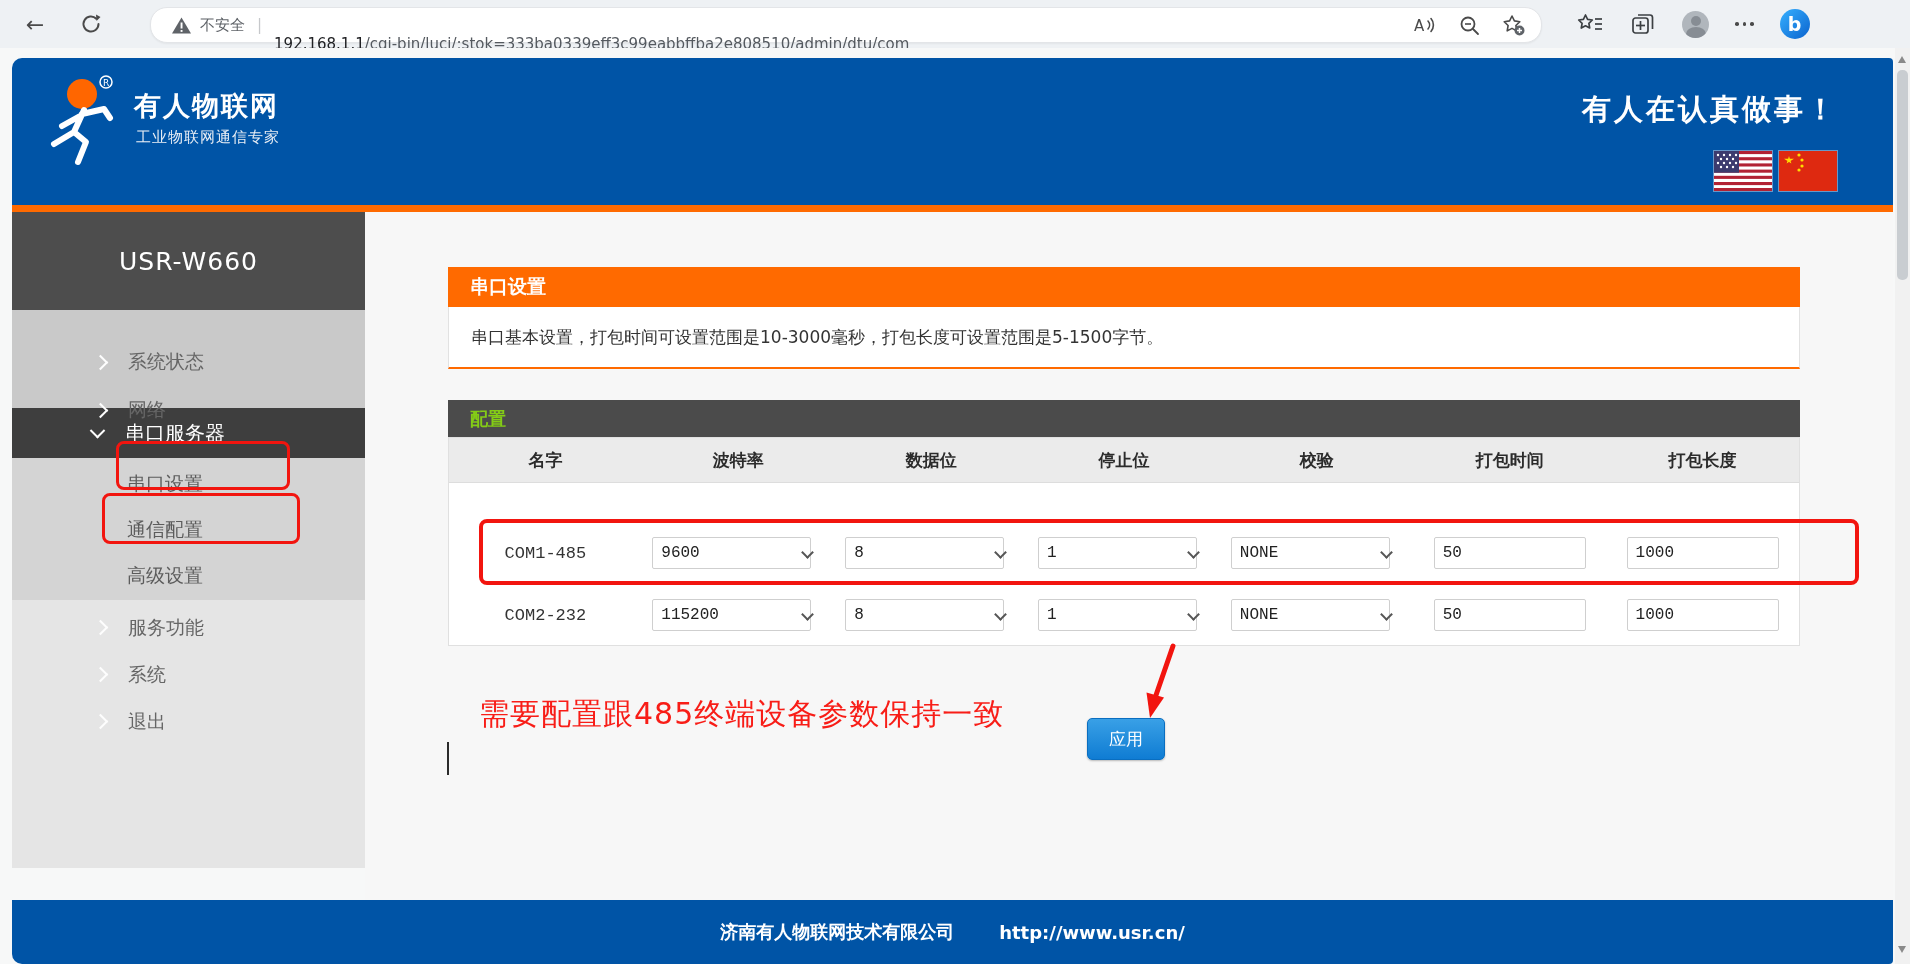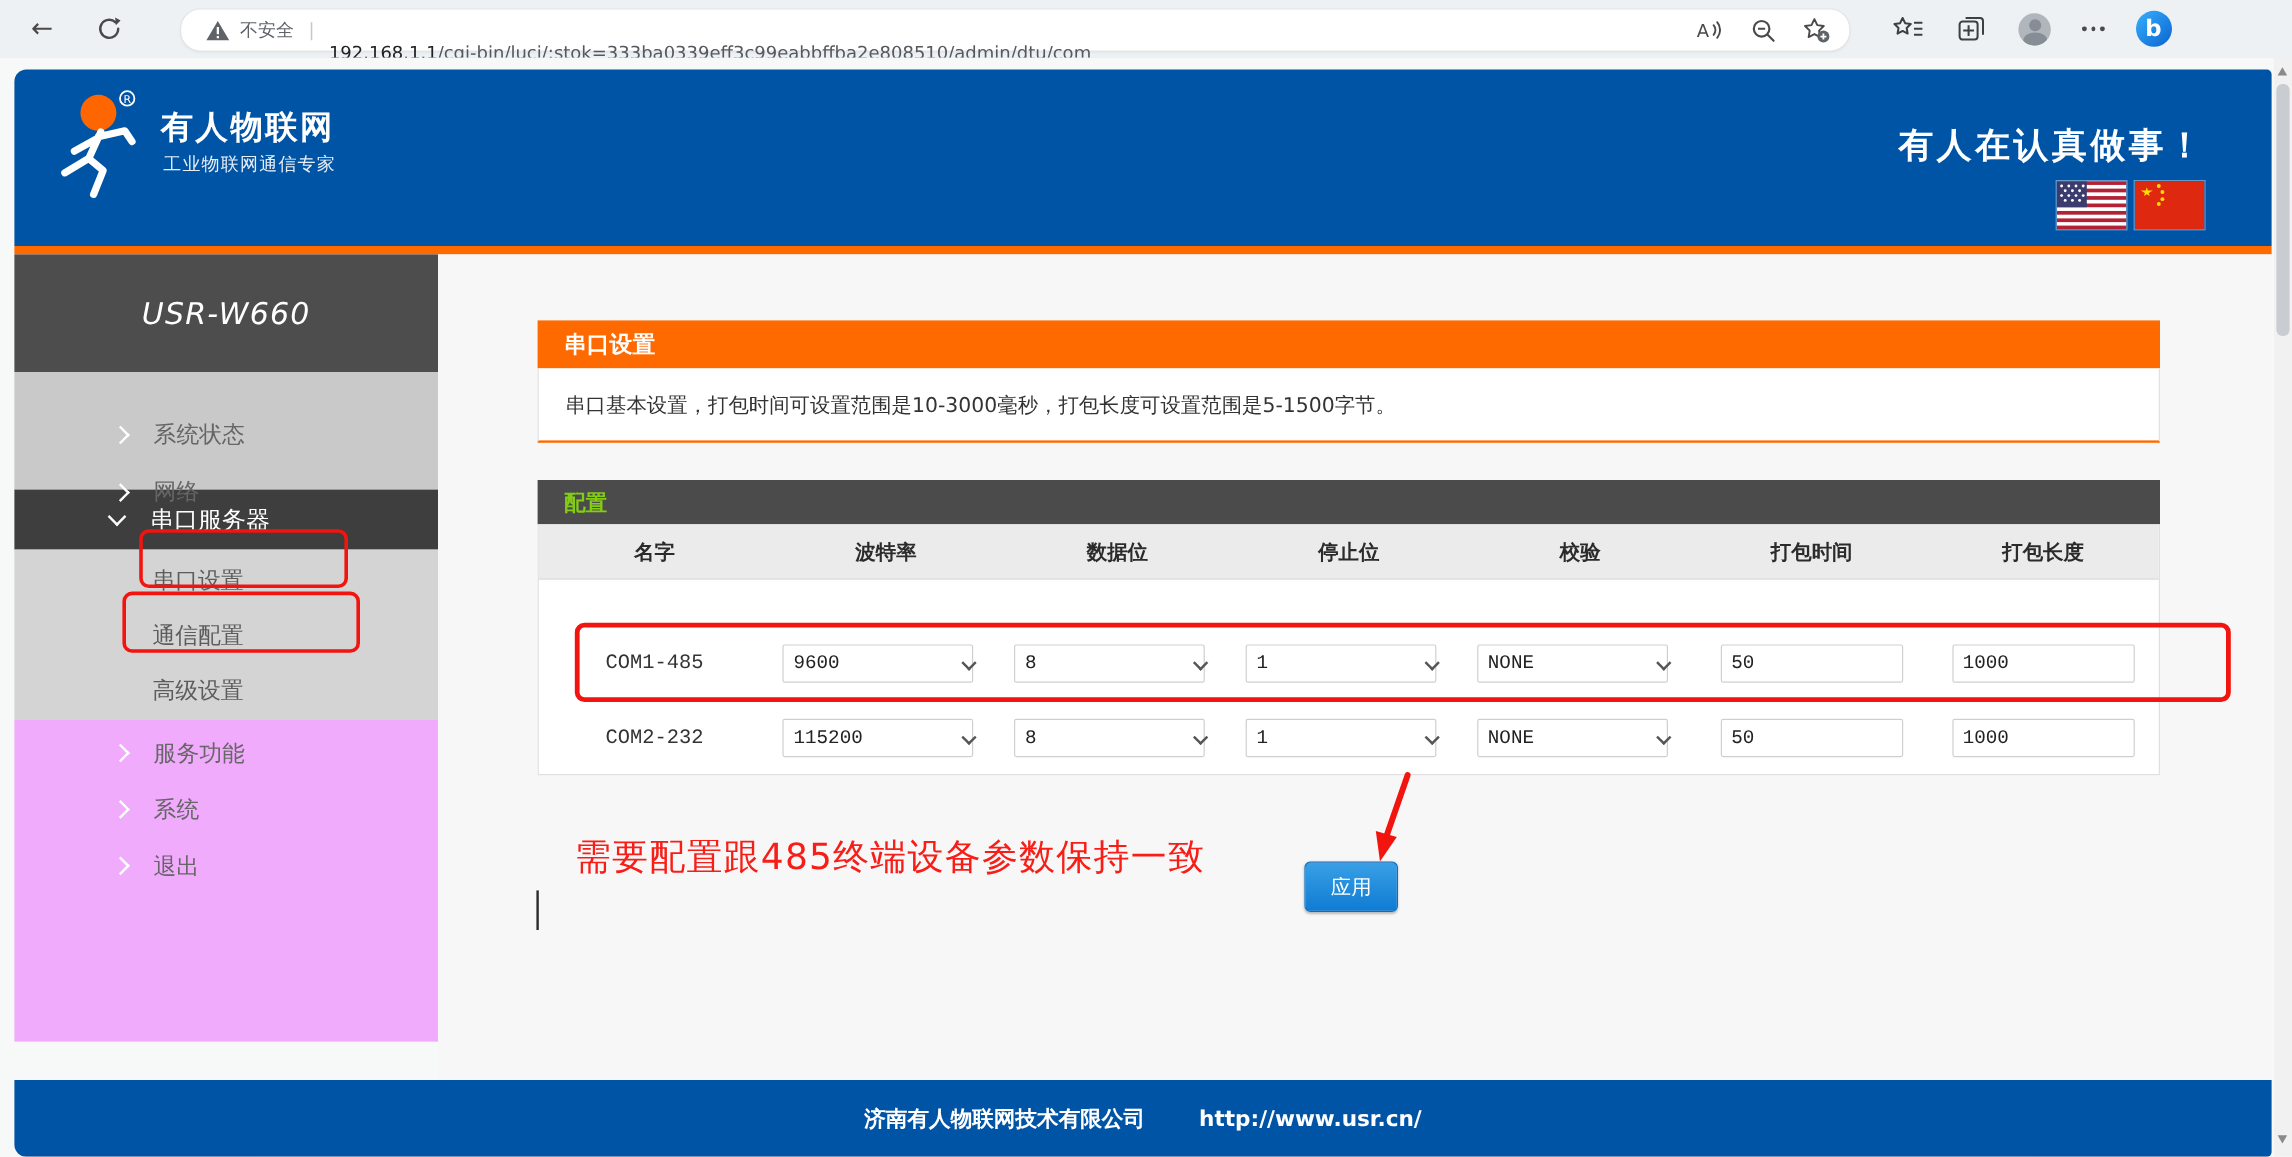--- a/index.html
+++ b/index.html
@@ -27,25 +27,25 @@
   
   .pagebg{left:0;top:48px;width:1910px;height:916px;background:#f7f8f8;}
   .bluehead{left:12px;top:58px;width:1881px;height:147px;background:#0054a6;border-radius:10px 4px 0 0;}
   .orangestrip{left:12px;top:205px;width:1881px;height:7px;background:#ff6a00;}
   .brandtitle{color:#fff;font-size:27px;font-weight:bold;letter-spacing:2px;}
   .brandsub{color:#e8eef5;font-size:15px;letter-spacing:1px;}
   .slogan{color:#fff;font-size:29px;font-weight:bold;letter-spacing:3px;}
 
   
   .sidebar{left:12px;top:212px;width:353px;height:688px;}
-  .devblock{height:98px;background:#4d4d4d;color:#fff;display:flex;align-items:center;justify-content:center;font-size:25px;letter-spacing:1px;font-style:italic;}
+  .devblock{height:98px;background:#4d4d4d;color:#fff;display:flex;align-items:center;justify-content:center;font-size:25px;letter-spacing:1px;}
   .secA{height:98px;background:#c9c9c9;padding-top:0;}
   .darkrow{height:50px;background:#3e3e3e;display:flex;align-items:center;}
   .secSub{height:142px;background:#d4d4d4;}
-  .secB{height:268px;background:#f0abfc;}
+  .secB{height:268px;background:#e5e5e5;}
   .mitem{height:48px;display:flex;align-items:center;color:#666;font-size:19px;cursor:pointer;}
   .mitem .chev{margin-left:83px;margin-right:22px;}
   .subitem{height:46px;display:flex;align-items:center;padding-left:115px;color:#5c5c5c;font-size:19px;cursor:pointer;}
   .chev{display:inline-block;width:9px;height:9px;border-right:2.5px solid #fdfdfd;border-bottom:2.5px solid #fdfdfd;transform:rotate(-45deg);}
   .chev.down{transform:rotate(45deg) translate(-2px,-2px);}
   .redbox{border:3px solid #f2150f;border-radius:8px;background:transparent;pointer-events:none;}
 
   
   .main{left:365px;top:212px;width:1528px;height:688px;background:#f7f7f7;}
   .oranbar{left:83px;top:55px;width:1352px;height:40px;background:#ff6a00;color:#fff;font-weight:bold;font-size:19px;display:flex;align-items:center;padding-left:22px;box-sizing:border-box;}
@@ -164,21 +164,21 @@
     <div class="abs" style="left:30px;top:16px;">
       <svg width="86" height="100" viewBox="0 0 86 100">
         <circle cx="40" cy="20" r="15" fill="#ff6600"></circle>
         <circle cx="64" cy="8" r="6" fill="none" stroke="#fff" stroke-width="1.5"></circle>
         <text x="61" y="11.5" font-size="9" fill="#fff" font-family="DejaVu Sans">R</text>
         <path d="M42 36 L32 58 M40 40 L62 35 L68 44 M38 42 L20 52 M32 58 L12 70 M32 58 L44 68 L36 88" fill="none" stroke="#fff" stroke-width="6" stroke-linecap="round" stroke-linejoin="round"></path>
       </svg>
     </div>
     <div class="abs brandtitle" style="left:122px;top:30px;">有人物联网</div>
     <div class="abs brandsub" style="left:124px;top:70px;">工业物联网通信专家</div>
-    <div class="abs slogan" style="right:55px;top:44px;">有人在认真做事！</div>
+    <div class="abs slogan" style="right:55px;top:32px;">有人在认真做事！</div>
     <div class="abs" style="right:120px;top:92px;">
       <svg class="flag" viewBox="0 0 58 40">
         <rect width="58" height="40" fill="#fff"></rect>
         <g fill="#b22234">
             <rect y="0" width="58" height="3.1"></rect>
             <rect y="6.2" width="58" height="3.1"></rect>
             <rect y="12.4" width="58" height="3.1"></rect>
             <rect y="18.6" width="58" height="3.1"></rect>
             <rect y="24.8" width="58" height="3.1"></rect>
             <rect y="31" width="58" height="3.1"></rect>

